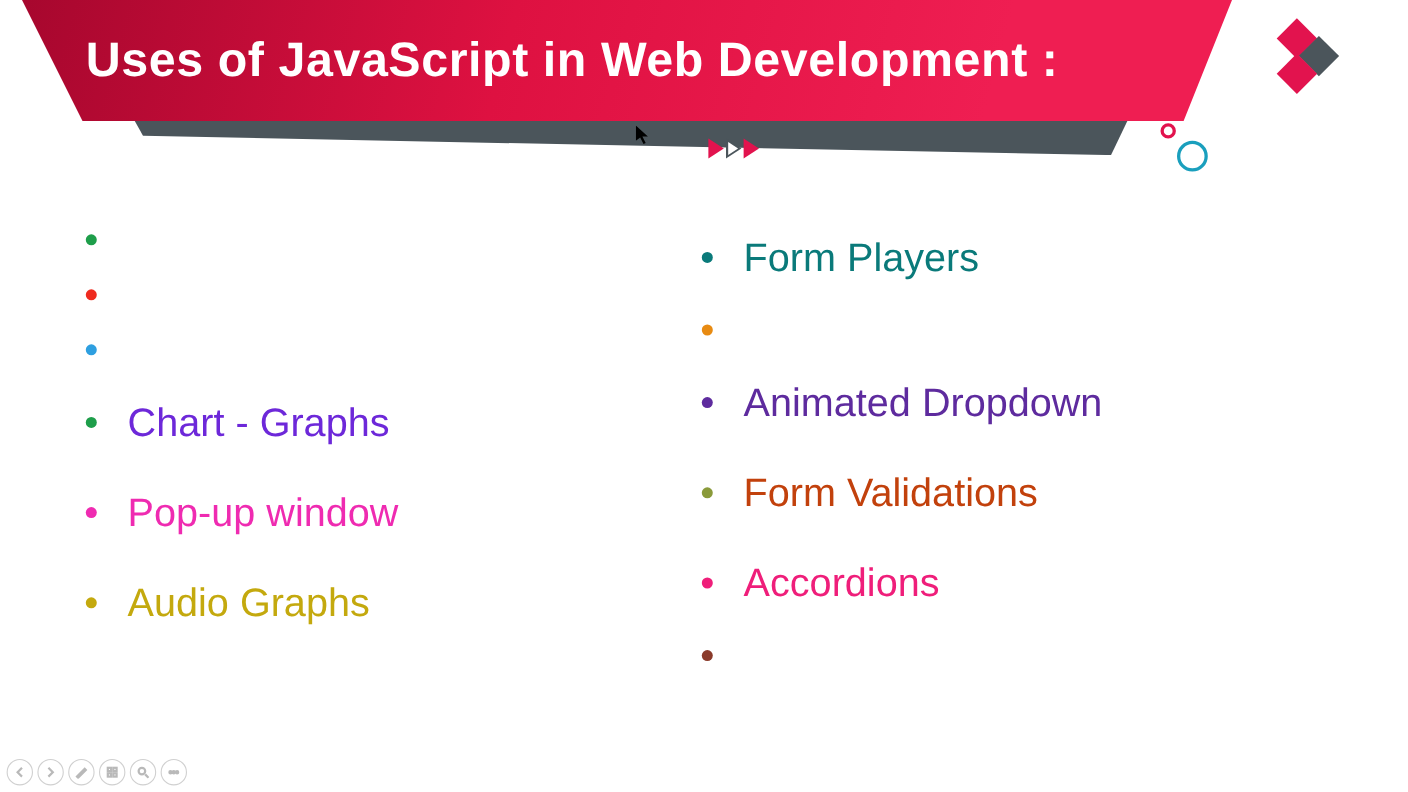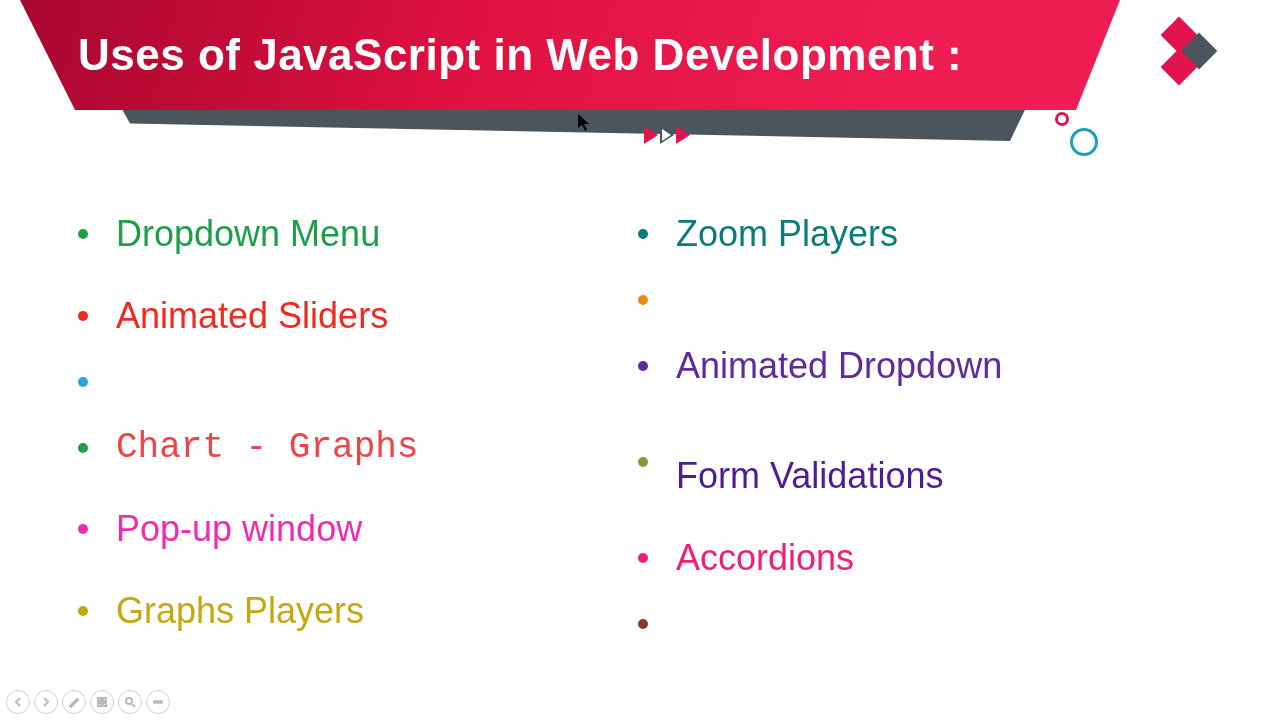--- a/index.html
+++ b/index.html
@@ -196,57 +196,55 @@
 <div class="logo">
   <div class="diamond d-left"></div>
   <div class="diamond d-right"></div>
   <div class="diamond d-bottom"></div>
 </div>
 
 <div class="columns">
   <div class="col col-left" id="col-left">
       <div class="item">
         <span class="bullet" style="background: rgb(30, 158, 74);"></span>
-        <span style="color: rgb(30, 158, 74);">Dropdown Menu</span>
       </div>
       <div class="item">
         <span class="bullet" style="background: rgb(239, 43, 31);"></span>
-        <span style="color: rgb(239, 43, 31);">Animated Sliders</span>
       </div>
       <div class="item">
         <span class="bullet" style="background: rgb(46, 159, 224);"></span>
       </div>
       <div class="item">
         <span class="bullet" style="background: rgb(30, 158, 74);"></span>
-        <span style="color: #ef4444; font-family: Liberation Mono, monospace;">Chart - Graphs</span>
+        <span style="color: #6d28d9;">Chart - Graphs</span>
       </div>
       <div class="item">
         <span class="bullet" style="background: rgb(239, 43, 177);"></span>
         <span style="color: rgb(239, 43, 177);">Pop-up window</span>
       </div>
       <div class="item">
         <span class="bullet" style="background: rgb(196, 169, 14);"></span>
-        <span style="color: rgb(196, 169, 14);">Graphs Players</span>
+        <span style="color: rgb(196, 169, 14);">Audio Graphs</span>
       </div>
     </div>
   <div class="col col-right" id="col-right">
       <div class="item">
         <span class="bullet" style="background: rgb(10, 122, 122);"></span>
-        <span style="color: rgb(10, 122, 122);">Zoom Players</span>
+        <span style="color: rgb(10, 122, 122);">Form Players</span>
       </div>
       <div class="item">
         <span class="bullet" style="background: rgb(232, 139, 18);"></span>
       </div>
       <div class="item">
         <span class="bullet" style="background: rgb(94, 43, 158);"></span>
         <span style="color: rgb(94, 43, 158);">Animated Dropdown</span>
       </div>
       <div class="item">
         <span class="bullet" style="background: rgb(138, 154, 58);"></span>
-        <span style="color: #4c1d95; margin-top: 28px;">Form Validations</span>
+        <span style="color: #c2410c;">Form Validations</span>
       </div>
       <div class="item">
         <span class="bullet" style="background: rgb(239, 30, 122);"></span>
         <span style="color: rgb(239, 30, 122);">Accordions</span>
       </div>
       <div class="item">
         <span class="bullet" style="background: rgb(138, 58, 42);"></span>
       </div>
     </div>
 </div>

